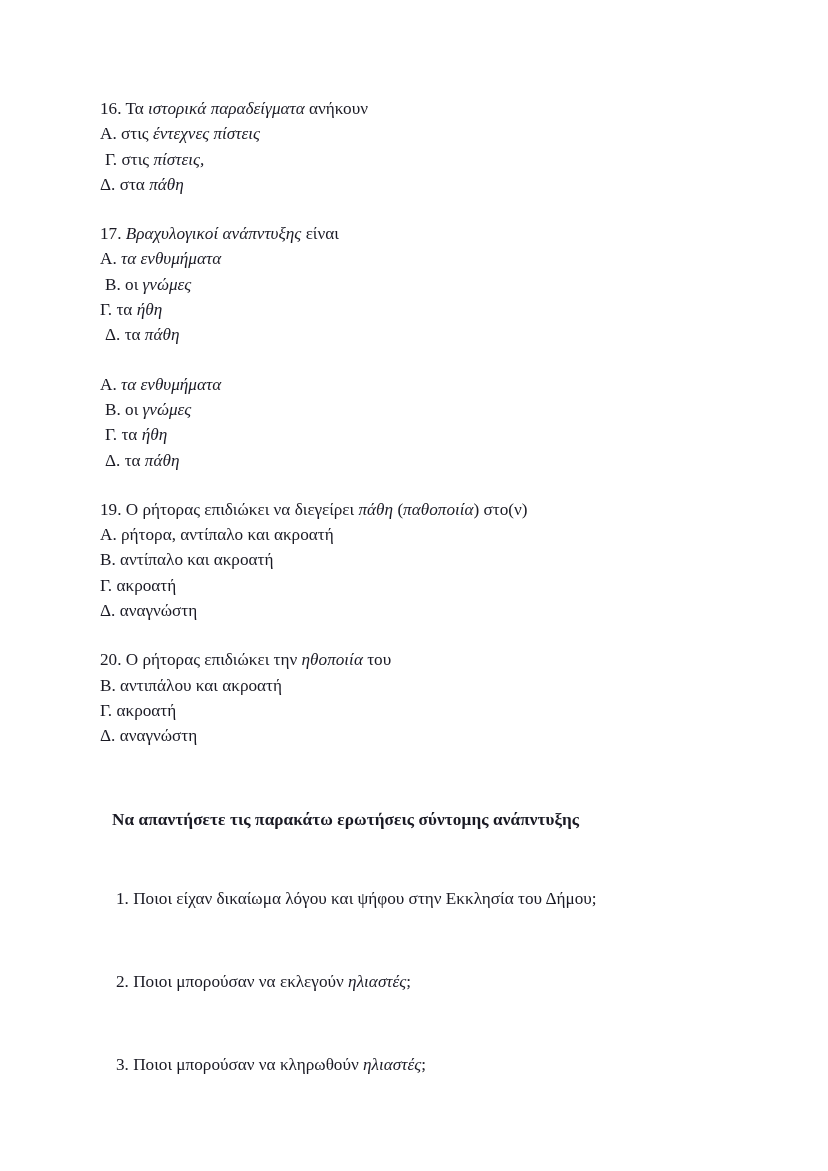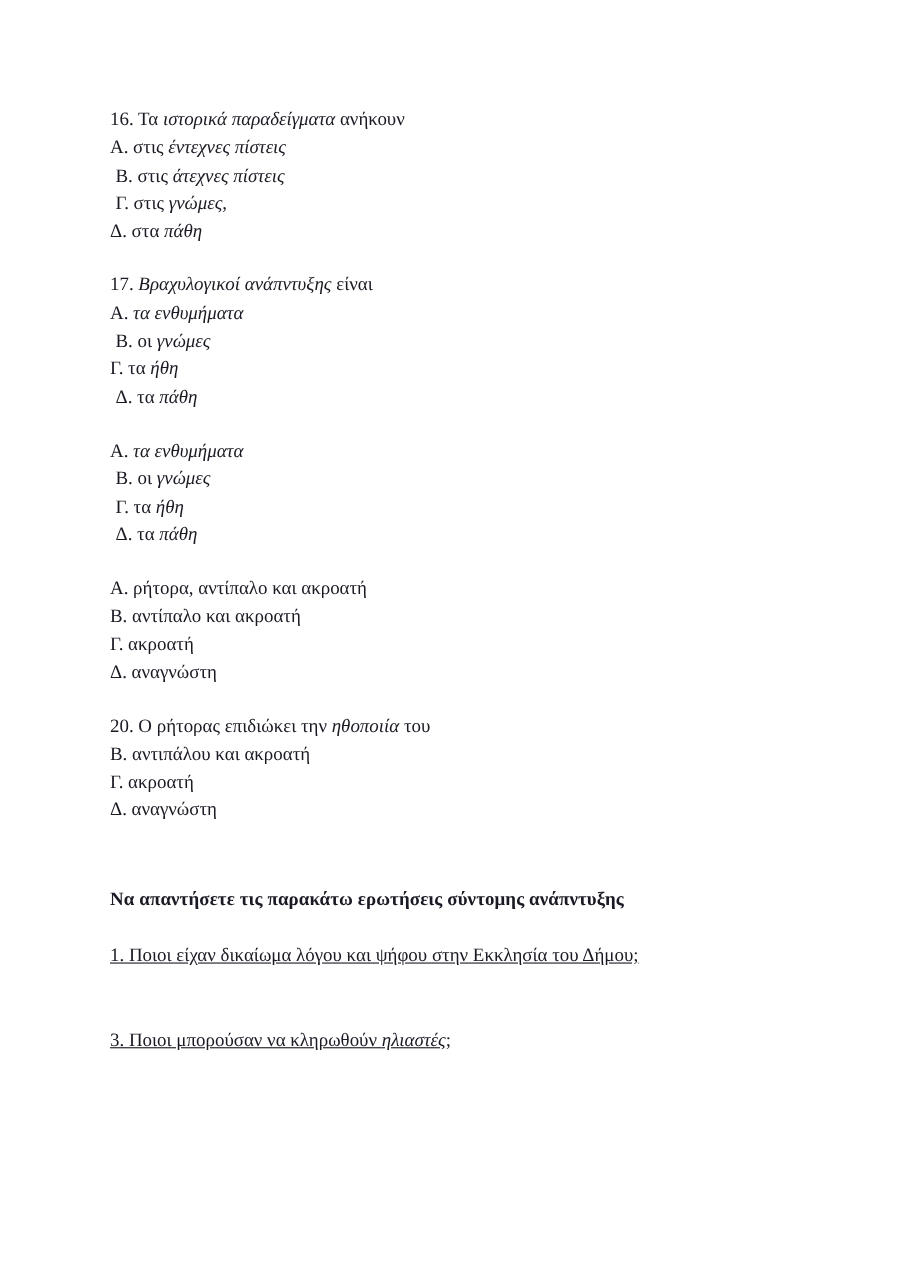--- a/index.html
+++ b/index.html
@@ -29,50 +29,49 @@
   .doc-body {
     font-size: 17.2px;
     line-height: 25.3px;
   }
 
   
   .qblock {
     margin: 0 0 24px 0;
   }
   .qblock:last-of-type {
-    margin-bottom: 14px;
+    margin-bottom: 4px;
   }
   .qstem {
     margin: 0;
     white-space: pre-wrap;
   }
   .qopt {
     margin: 0;
     white-space: pre-wrap;
   }
   
   .indent-1 { padding-left: 5px; }
 
   
   .it {
     font-style: italic;
   }
 
   
   .section-heading {
     font-weight: bold;
-    margin: 0;
+    margin: 12px;
     padding: 0;
     white-space: pre-wrap;
     letter-spacing: 0.1px;
   }
   .sa-item {
-    margin: 0;
+    margin: 16px;
     white-space: pre-wrap;
-    text-decoration: underline;
   }
   .sa-gap {
     height: 26px;
   }
   .heading-gap {
     height: 26px;
   }
   
   .block-gap-large {
     height: 42px;
@@ -81,38 +80,38 @@
 </head>
 <body>
 
 <div class="page">
   <div class="doc-body">
 
     <div id="mcq-root">
         <div class="qblock">
           <p class="qstem"><span>16. Τα </span><span class="it">ιστορικά παραδείγματα</span><span> ανήκουν</span></p>
           <p class="qopt"><span>Α. στις </span><span class="it">έντεχνες πίστεις</span></p>
-          <p class="qopt indent-1"><span>Β. στις </span><span class="it">άτεχνες πίστεις</span></p>
-          <p class="qopt indent-1"><span>Γ. στις </span><span class="it">γνώμες,</span></p>
+          <p class="qopt indent-1"><span>Γ. στις </span><span class="it">πίστεις,</span></p>
           <p class="qopt"><span>Δ. στα </span><span class="it">πάθη</span></p>
         </div>
         <div class="qblock">
           <p class="qstem"><span>17. </span><span class="it">Βραχυλογικοί ανάπντυξης</span><span> είναι</span></p>
           <p class="qopt"><span>Α. </span><span class="it">τα ενθυμήματα</span></p>
           <p class="qopt indent-1"><span>Β. οι </span><span class="it">γνώμες</span></p>
           <p class="qopt"><span>Γ. τα </span><span class="it">ήθη</span></p>
           <p class="qopt indent-1"><span>Δ. τα </span><span class="it">πάθη</span></p>
         </div>
         <div class="qblock">
           <p class="qopt"><span>Α. </span><span class="it">τα ενθυμήματα</span></p>
           <p class="qopt indent-1"><span>Β. οι </span><span class="it">γνώμες</span></p>
           <p class="qopt indent-1"><span>Γ. τα </span><span class="it">ήθη</span></p>
           <p class="qopt indent-1"><span>Δ. τα </span><span class="it">πάθη</span></p>
         </div>
         <div class="qblock">
+          <p class="qstem"><span>19. Ο ρήτορας επιδιώκει να διεγείρει </span><span class="it">πάθη</span><span> (</span><span class="it">παθοποιία</span><span>) στο(ν)</span></p>
           <p class="qopt"><span>Α. ρήτορα, αντίπαλο και ακροατή</span></p>
           <p class="qopt"><span>Β. αντίπαλο και ακροατή</span></p>
           <p class="qopt"><span>Γ. ακροατή</span></p>
           <p class="qopt"><span>Δ. αναγνώστη</span></p>
         </div>
         <div class="qblock">
           <p class="qstem"><span>20. Ο ρήτορας επιδιώκει την </span><span class="it">ηθοποιία</span><span> του</span></p>
           <p class="qopt"><span>Β. αντιπάλου και ακροατή</span></p>
           <p class="qopt"><span>Γ. ακροατή</span></p>
           <p class="qopt"><span>Δ. αναγνώστη</span></p>
@@ -121,18 +120,19 @@
 
     <div class="block-gap-large"></div>
 
     <p class="section-heading">Να απαντήσετε τις παρακάτω ερωτήσεις σύντομης ανάπντυξης</p>
 
     <div class="heading-gap"></div>
 
     <div id="sa-root">
         <p class="sa-item"><span>1. Ποιοι είχαν δικαίωμα λόγου και ψήφου στην Εκκλησία του Δήμου;</span></p>
         <div class="sa-gap"></div>
+        <p class="sa-item"><span>2. Ποιοι μπορούσαν να εκλεγούν </span><span class="it">ηλιαστές</span><span>;</span></p>
         <div class="sa-gap"></div>
         <p class="sa-item"><span>3. Ποιοι μπορούσαν να κληρωθούν </span><span class="it">ηλιαστές</span><span>;</span></p>
       </div>
 
   </div>
 </div>
 
 </body></html>

